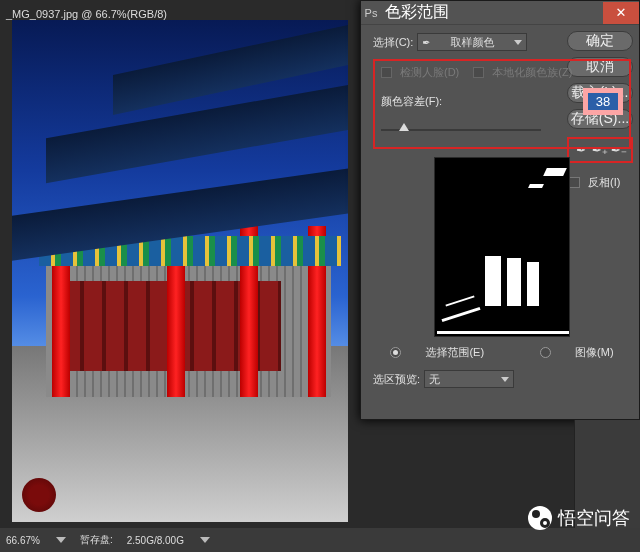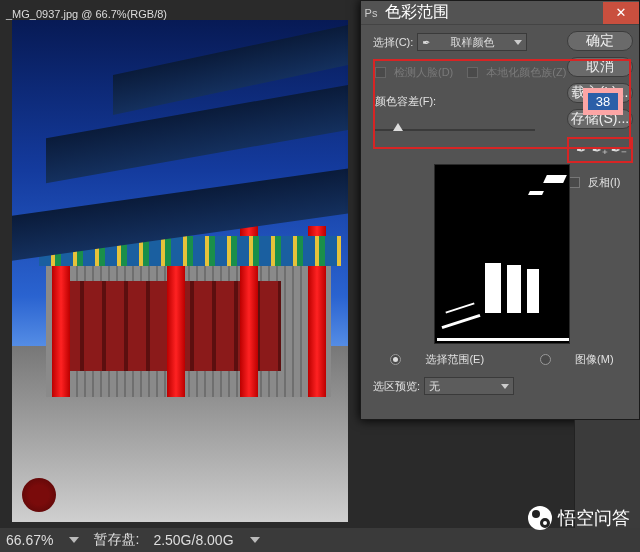--- a/index.html
+++ b/index.html
@@ -41,21 +41,21 @@
   .roof2 { position:absolute; left:10%; top:18%; width:95%; height:9%;
     background:linear-gradient(#0a1b3a,#14305e); transform:skewY(-10deg); }
   .roof3 { position:absolute; left:30%; top:6%; width:70%; height:8%;
     background:linear-gradient(#0a1b3a,#14305e); transform:skewY(-12deg); }
   .decor { position:absolute; left:8%; top:43%; width:90%; height:6%;
     background: repeating-linear-gradient(90deg,#1a5fa0 0 12px,#e6c23a 12px 16px,#1a8f4a 16px 22px); }
   .stamp { position:absolute; left:10px; bottom:10px; width:34px; height:34px; border-radius:50%; background:radial-gradient(circle,#7a0b0b 40%,#520707 100%); }
 
   .status-bar {
     position:absolute; left:0; bottom:0; width:640px; height:18px;
-    background:#3a3a3a; color:#ddd; font-size:14px;
+    background:#3a3a3a; color:#ddd; font-size:10px;
     display:flex; align-items:center; padding:12px 6px; gap:14px;
   }
   .status-bar .tri { width:0;height:0;border-left:5px solid transparent;border-right:5px solid transparent;border-top:6px solid #bbb; margin-left:2px;}
 
   
   .dialog {
     position:absolute; left:360px; top:0; width:280px; height:420px;
     background:#535353;
     border:1px solid #1a1a1a;
     box-shadow: 0 0 10px #000;
@@ -74,21 +74,21 @@
   .label { color:#e0e0e0; font-size:11px; }
   .label.dim { color:#7a7a7a; }
   .select {
     flex:1; height:18px; background:#5c5c5c; border:1px solid #3a3a3a;
     display:flex; align-items:center; justify-content:space-between;
     padding:0 4px; color:#ddd; font-size:11px;
   }
   .select .arr { width:0;height:0;border-left:4px solid transparent;border-right:4px solid transparent;border-top:5px solid #ccc;}
 
   .redbox1 {
-    border:2px solid #d82424; padding:4px 6px 10px 0; margin-bottom:15px;
+    border:2px solid #d82424; padding:4px 6px 10px 6px; margin-bottom:8px;
   }
   .chk { width:11px;height:11px;border:1px solid #777;display:inline-block;margin-right:4px;background:#4a4a4a;}
   .chk.dim{border-color:#666;}
   .numfield { width:40px; height:27px; background:#3a3a3a; color:#fff; display:flex;align-items:center;justify-content:center; font-size:13px; border:5px solid #fca5a5;}
   .numfield.sel { background:#2b5fa8; }
   .slider { position:relative; width:160px; height:14px; margin-top:2px;}
   .slider .track{position:absolute;top:6px;left:0;right:0;height:2px;background:#3a3a3a;}
   .slider .thumb{position:absolute;top:0;left:18px;width:0;height:0;border-left:5px solid transparent;border-right:5px solid transparent;border-bottom:8px solid #ddd;}
 
   .preview {

